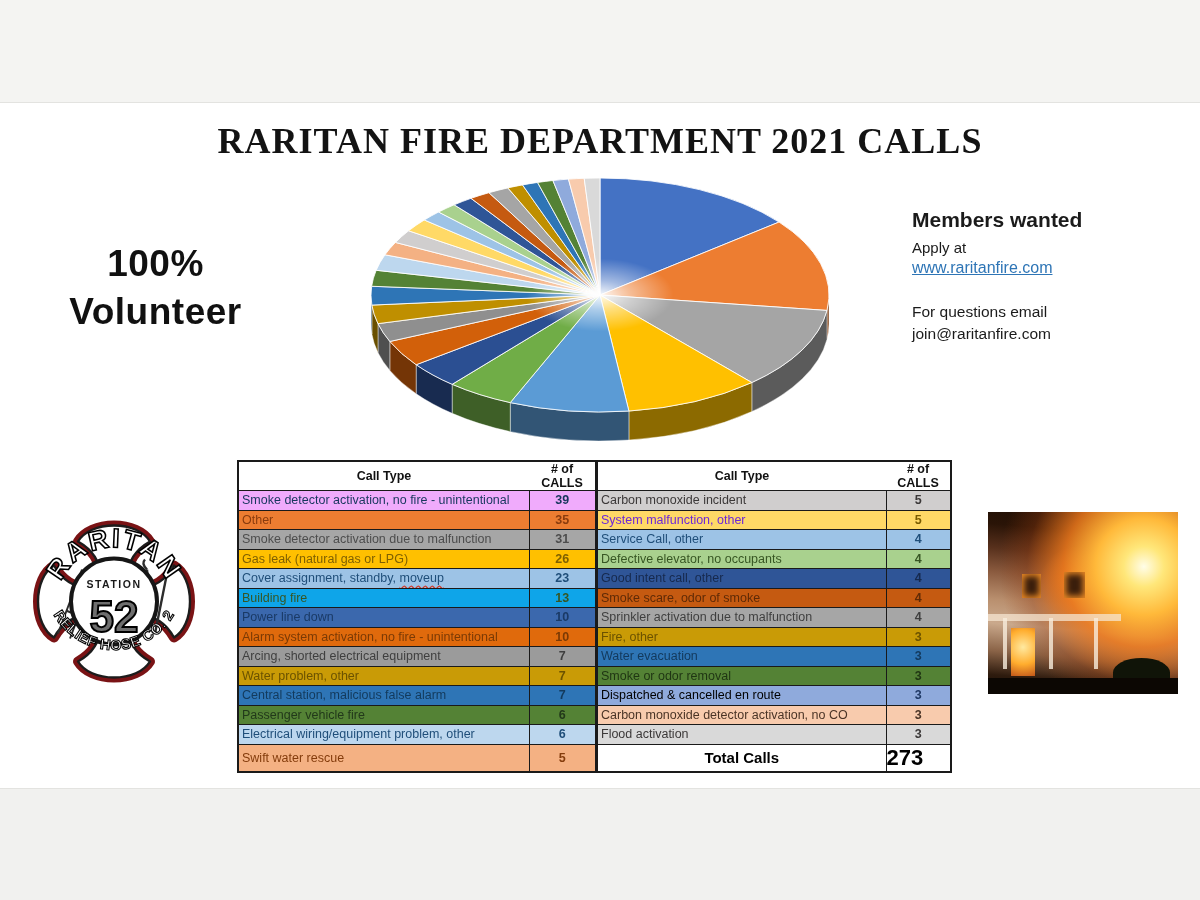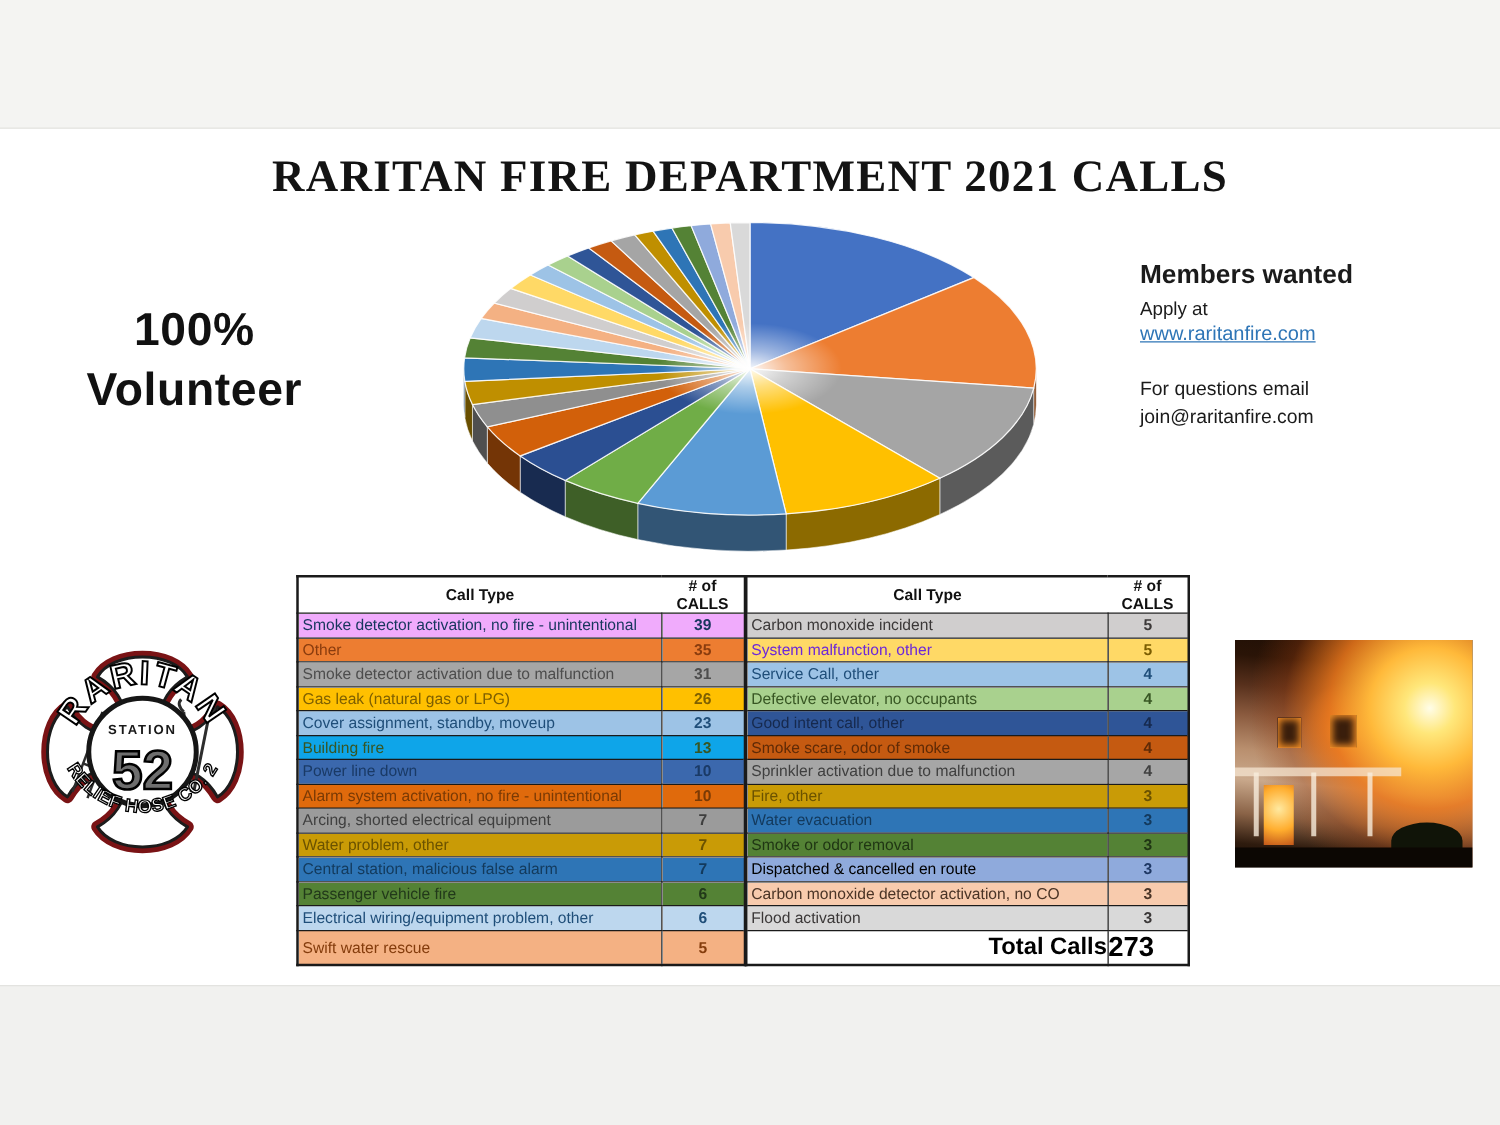--- a/index.html
+++ b/index.html
@@ -28,23 +28,23 @@
   .calls-table thead td { border:none; background:transparent; font-weight:bold; font-size:12.5px;
     text-align:center; height:26px; color:#111; vertical-align:middle; }
   .calls-table tbody td, .calls-table tfoot td { border:1px solid #1a1a1a; height:19.5px;
     font-size:12.5px; vertical-align:middle; overflow:hidden; white-space:nowrap; }
   .calls-table tbody tr.tall td { height:28px; }
   .calls-table td.lbl { padding:0 3px; }
   .calls-table td.num { text-align:center; font-weight:bold; }
   .calls-table { border:2px solid #1a1a1a; }
   .calls-table thead { border:none; }
   .calls-table tfoot td { background:#ffffff; height:28px; }
-  .calls-table tfoot .total-lbl { text-align:right; font-weight:bold; font-size:19px; color:#000; }
+  .calls-table tfoot .total-lbl { text-align:center; font-weight:bold; font-size:15px; color:#000; }
   .calls-table tfoot .total-num { text-align:left; font-weight:bold; font-size:22px; color:#000; }
-  .squiggle { text-decoration-style:wavy; text-decoration-color:#d03a2a; text-underline-offset:2px; }
+  .squiggle { text-decoration:underline; text-decoration-style:wavy; text-decoration-color:#d03a2a; text-underline-offset:2px; }
 
   .logo-wrap { position:absolute; left:14px; top:498px; width:200px; height:208px; }
 
   .fire-photo { position:absolute; left:988px; top:512px; width:190px; height:182px; overflow:hidden;
     background:
       radial-gradient(circle at 82% 30%, #fffde8 0%, #ffe77a 10%, #ffb93a 24%, rgba(236,120,28,0.85) 40%, rgba(150,60,15,0.35) 58%, rgba(0,0,0,0) 72%),
       radial-gradient(circle at 47% 40%, rgba(255,190,60,0.95) 0%, rgba(240,130,40,0.55) 12%, rgba(0,0,0,0) 26%),
       linear-gradient(185deg, #1d0e05 0%, #2a1407 14%, #57301c 26%, #8a5a3e 38%, #b98f6e 52%, #caa98c 64%, #8a6347 78%, #2e1b0e 90%, #140a04 100%);
   }
   .fire-photo .win { position:absolute; background:#3a1e0c; box-shadow:inset 0 0 6px 2px rgba(255,150,40,0.9); }

